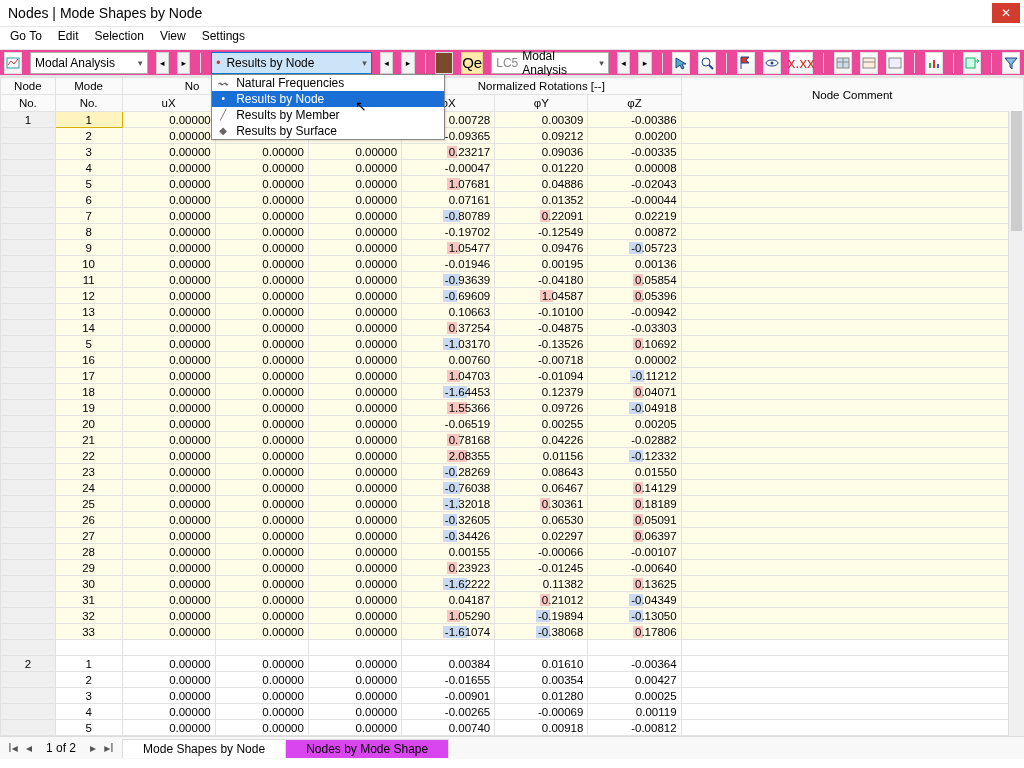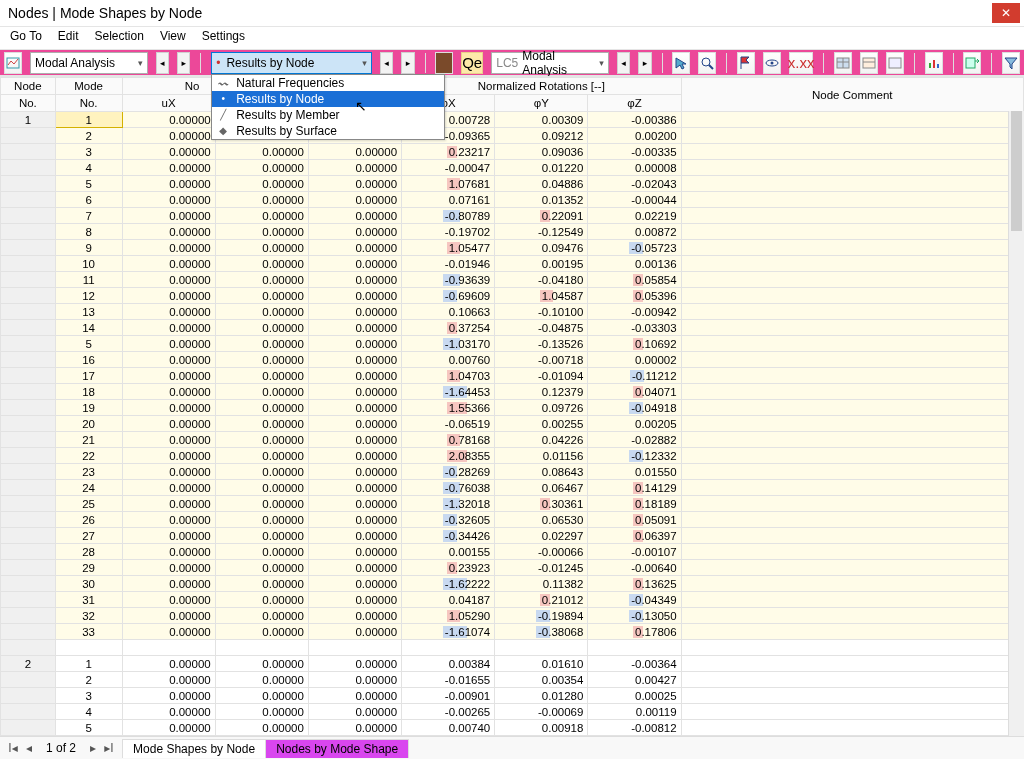--- a/index.html
+++ b/index.html
@@ -35,21 +35,21 @@
 .hi-blue{display:inline-block;background:#c8d9f0;padding:0 2px;margin-right:-2px}
 .dropdown{position:absolute;top:21px;left:-1px;width:232px;background:#fff;border:1px solid #888;z-index:10;box-shadow:1px 1px 2px rgba(0,0,0,.15)}
 .dropdown .opt{height:16px;display:flex;align-items:center;padding:0 4px;font-size:12px;gap:6px}
 .dropdown .opt .oico{width:14px;height:14px;display:flex;align-items:center;justify-content:center;font-size:10px;color:#666}
 .dropdown .opt.selected{background:#1a6fd6;color:#fff}
 .dropdown .opt.selected .oico{color:#fff}
 .cursor{position:absolute;top:98px;left:355px;font-size:14px;z-index:20;pointer-events:none;color:#000}
 .statusbar{height:22px;border-top:1px solid #ddd;background:#f8f8f8;display:flex;align-items:center;font-size:12px}
 .statusbar .nav{display:flex;align-items:center;gap:2px;padding:0 6px}
 .statusbar .nav .nb{width:14px;text-align:center;color:#555}
-.statusbar .tab{padding:2px 10px;border:1px solid #ddd;border-bottom:none;background:#fff;margin-right:-1px}
+.statusbar .tab{padding:2px 20px;border:1px solid #ddd;border-bottom:none;background:#fff;margin-right:-1px}
 .statusbar .tab.inactive{background:#d946ef}
 .vscroll{position:absolute;right:0;top:34px;width:15px;bottom:0;background:#f0f0f0;border-left:1px solid #ddd}
 .vscroll .thumb{position:absolute;left:2px;right:2px;top:0;height:120px;background:#cdcdcd}
 svg.ticon{width:16px;height:16px}
 </style>
 </head>
 <body>
 
 <div class="titlebar">
   <span class="title">Nodes | Mode Shapes by Node</span>

